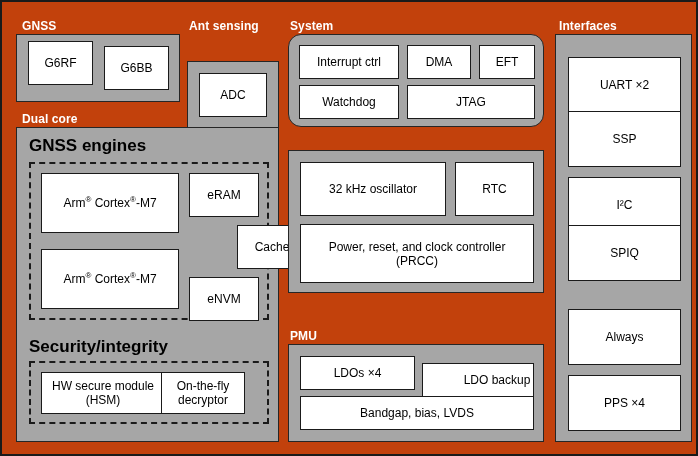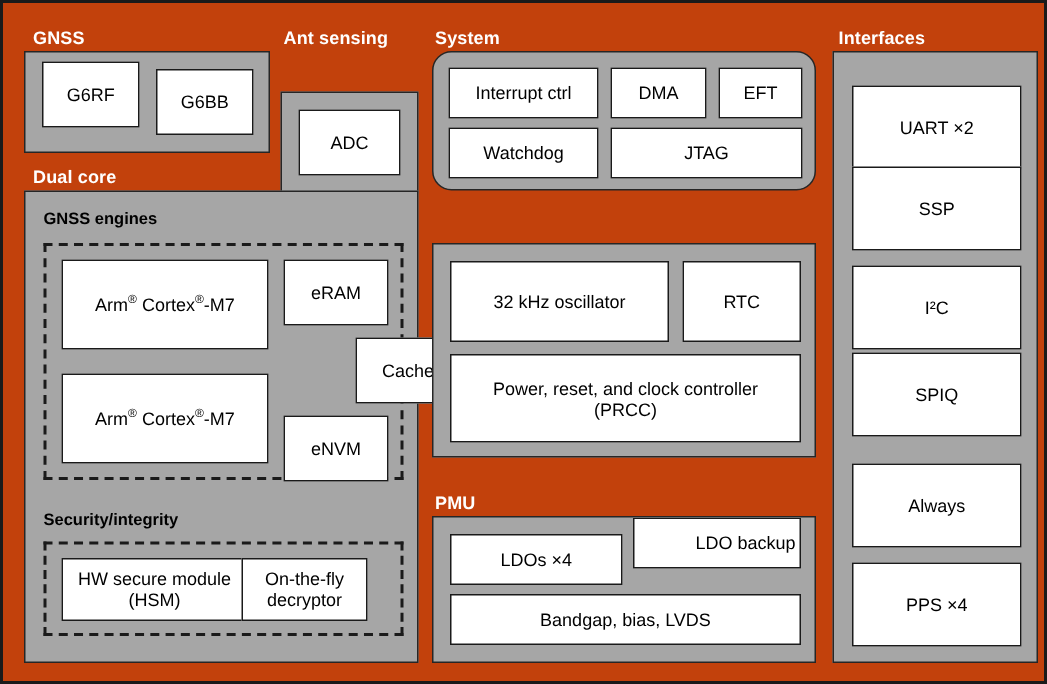--- a/index.html
+++ b/index.html
@@ -53,21 +53,21 @@
   
   .dashed {
     position: absolute;
     border: 2px dashed #1a1a1a;
     box-sizing: border-box;
     background: transparent;
   }
   .sub-label {
     position: absolute;
     color: #000000;
-    font-size: 11px;
+    font-size: 17px;
     font-weight: bold;
     line-height: 14px;
     white-space: nowrap;
     text-align: right;
   }
   .abs { position: absolute; }
   sup { font-size: 8px; vertical-align: super; line-height: 0; }
 </style>
 </head>
 <body>
@@ -118,40 +118,40 @@
     <span class="sec-label">System</span>
   </div>
   <div class="panel" style="left:286px; top:32px; width:256px; height:93px;border-radius:13px;">
     <div class="blk" style="left:10px; top:10px; width:100px; height:34px;">Interrupt ctrl</div>
     <div class="blk" style="left:118px; top:10px; width:64px; height:34px;">DMA</div>
     <div class="blk" style="left:190px; top:10px; width:56px; height:34px;">EFT</div>
     <div class="blk" style="left:10px; top:50px; width:100px; height:34px;">Watchdog</div>
     <div class="blk" style="left:118px; top:50px; width:128px; height:34px;">JTAG</div>
   </div>
 
-  <div class="panel" style="left:286px; top:160px; width:256px; height:143px;padding-left:21px;">
+  <div class="panel" style="left:286px; top:148px; width:256px; height:143px;padding-left:21px;">
     <div class="blk" style="left:11px; top:11px; width:146px; height:54px;">32 kHz oscillator</div>
     <div class="blk" style="left:166px; top:11px; width:79px; height:54px;">RTC</div>
     <div class="blk" style="left:11px; top:73px; width:234px; height:59px; padding:0 14px;">Power, reset, and clock controller (PRCC)</div>
   </div>
 
   <div class="abs" style="left:288px; top:324px;">
     <span class="sec-label">PMU</span>
   </div>
   <div class="panel" style="left:286px; top:342px; width:256px; height:98px;">
     <div class="blk" style="left:11px; top:11px; width:115px; height:34px;">LDOs ×4</div>
-    <div class="blk" style="left:133px; top:0; width:112px; height:34px;padding-left:40px;">LDO backup</div>
+    <div class="blk" style="left:133px; top:18px; width:112px; height:34px;padding-left:40px;">LDO backup</div>
     <div class="blk" style="left:11px; top:51px; width:234px; height:34px;">Bandgap, bias, LVDS</div>
   </div>
 
   <div class="abs" style="left:557px; top:14px;">
     <span class="sec-label">Interfaces</span>
   </div>
   <div class="panel" style="left:553px; top:32px; width:137px; height:408px;">
     <div class="blk" style="left:12px; top:22px; width:113px; height:56px;">UART ×2</div>
     <div class="blk" style="left:12px; top:76px; width:113px; height:56px;">SSP</div>
     <div class="blk" style="left:12px; top:142px; width:113px; height:56px;">I²C</div>
-    <div class="blk" style="left:12px; top:200px; width:113px; height:56px;">SPIQ</div>
+    <div class="blk" style="left:12px; top:190px; width:113px; height:56px;">SPIQ</div>
     <div class="blk" style="left:12px; top:274px; width:113px; height:56px;">Always</div>
     <div class="blk" style="left:12px; top:340px; width:113px; height:56px;">PPS ×4</div>
   </div>
 
 </div>
 
 </body></html>

